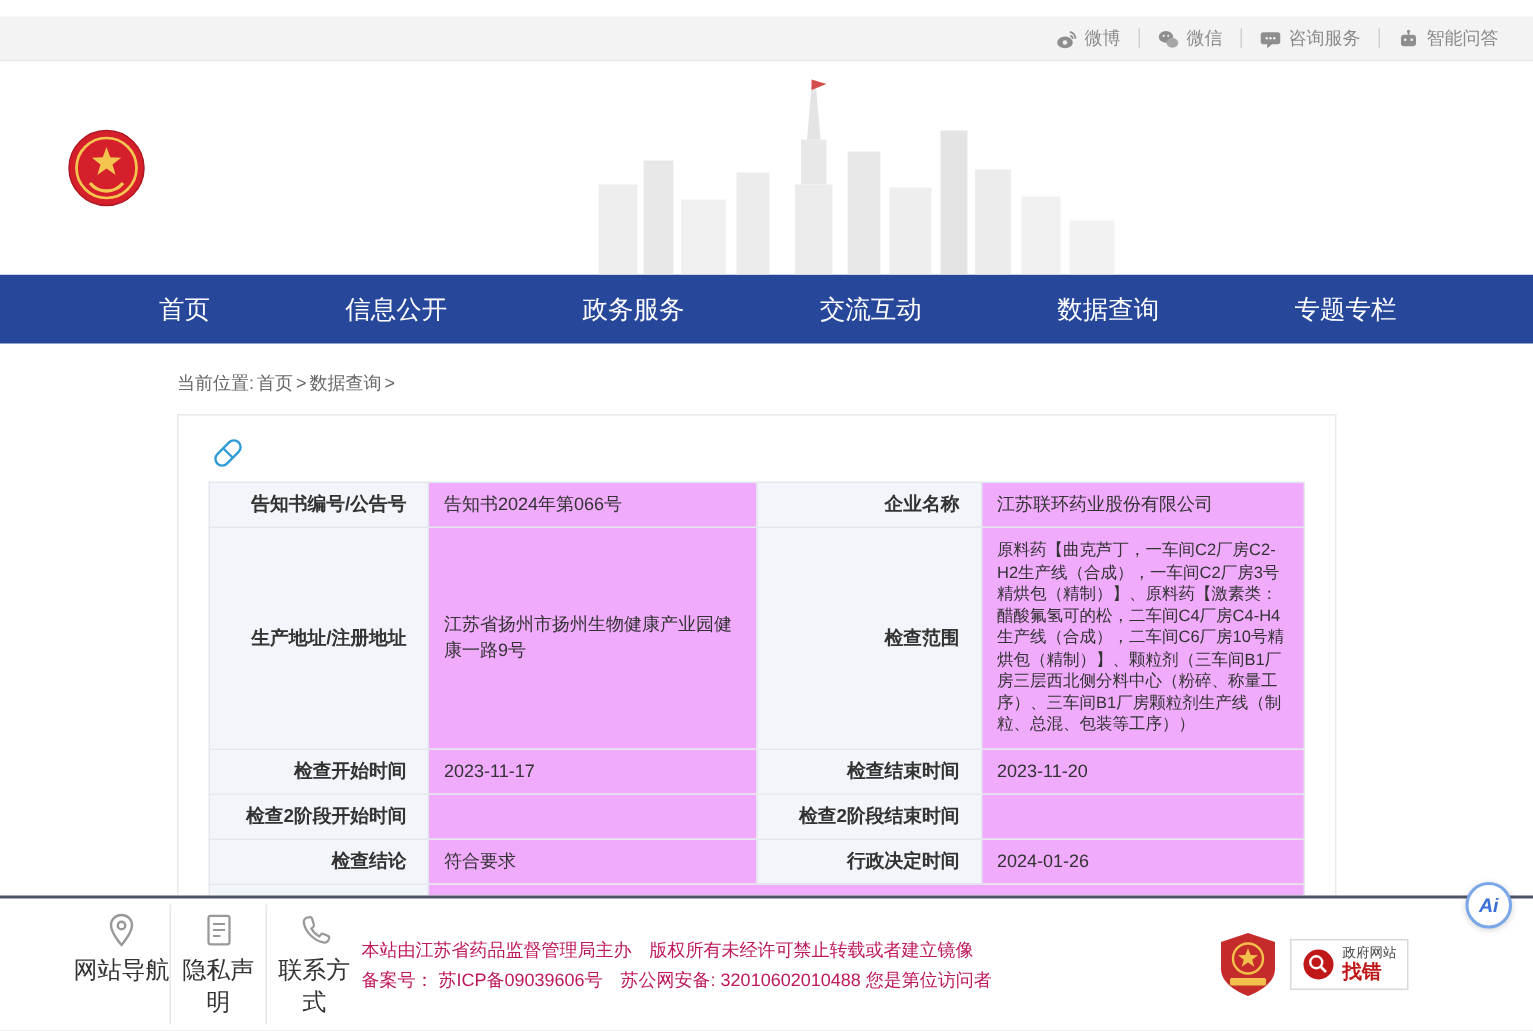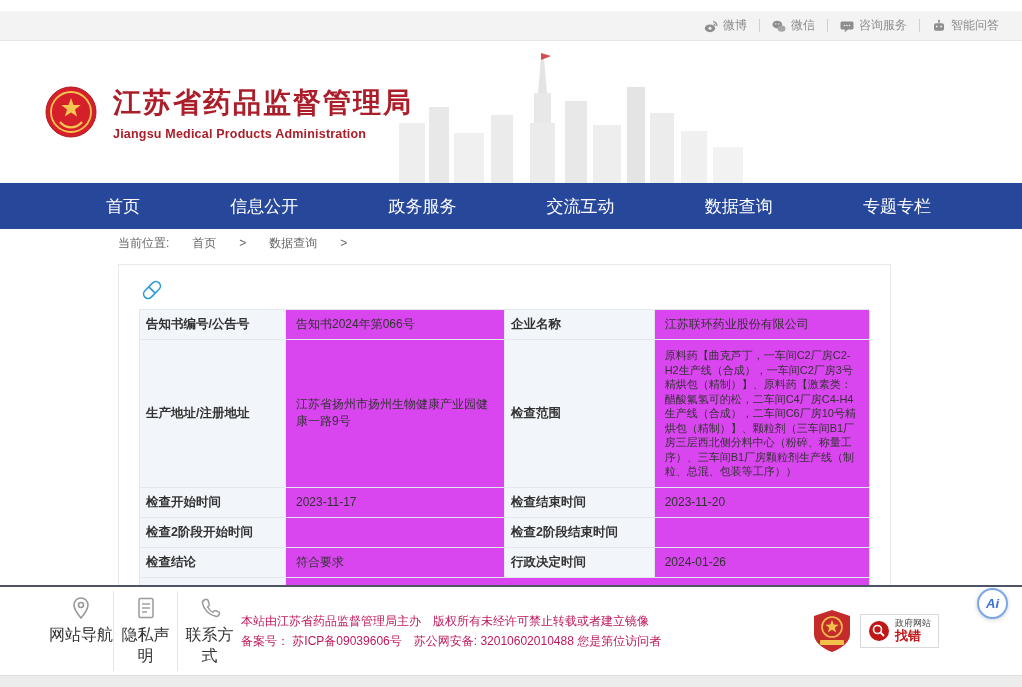--- a/index.html
+++ b/index.html
@@ -21,33 +21,33 @@
   .title-en { font-size: 12.5px; font-weight: bold; color: #ab1e29; margin-top: 5px; letter-spacing: 0.2px; }
   .skyline { position: absolute; left: 370px; bottom: 0; opacity: .9; }
 
   
   .nav { height: 46px; background: #27479b; }
   .nav-inner { width: 1000px; margin: 0 auto; height: 100%; display: flex; align-items: center; justify-content: space-between; padding: 0 80px 0 95px; }
   .nav-item { color: #fff; font-size: 17px; cursor: pointer; white-space: nowrap; }
 
   
   .breadcrumb { height: 28px; }
-  .breadcrumb-inner { width: 1000px; margin: 0 auto; height: 100%; display: flex; align-items: center; padding-left: 107px; font-size: 12px; color: #666; gap: 23px; }
+  .breadcrumb-inner { width: 1000px; margin: 12px auto; height: 100%; display: flex; align-items: center; padding-left: 107px; font-size: 12px; color: #666; gap: 2px; }
   .bc-link { color: #666; cursor: pointer; }
 
   
   .main { height: 328px; background: #fff; overflow: hidden; }
   .main-inner { width: 1000px; margin: 0 auto; }
   .content-box { margin: 7px 0 0 107px; width: 773px; border: 1px solid #e9e9e9; background: #fff; padding: 12px 20px 14px; }
   .pill-wrap { height: 26px; display: flex; align-items: center; }
 
   table.detail { width: 100%; border-collapse: collapse; table-layout: fixed; margin-top: 6px; }
   table.detail td { border: 1px solid #e4e7ec; vertical-align: middle; }
-  td.lbl { background: #f2f6fa; text-align: left; padding: 6px 14px 6px 6px; font-size: 12.5px; font-weight: 600; color: #333; }
-  td.val { background: #d946ef; text-align: left; padding: 6px 10px; font-size: 12px; color: #333; line-height: 17px; margin-top: 16px; }
+  td.lbl { background: #f2f6fa; text-align: right; padding: 6px 14px 6px 6px; font-size: 12.5px; font-weight: 600; color: #333; }
+  td.val { background: #f0abfc; text-align: left; padding: 6px 10px; font-size: 12px; color: #333; line-height: 17px; margin-top: 16px; }
   td.val.small { font-size: 11px; line-height: 14.5px; padding: 8px 10px; }
 
   
   .footer { height: 90px; background: #fff; border-top: 2px solid #4d5466; }
   .footer-inner { width: 1000px; margin: 0 auto; height: 100%; display: flex; align-items: center; }
   .f-links { display: flex; padding-left: 38px; }
   .f-link { width: 64px; text-align: center; font-size: 16px; color: #333; cursor: pointer; padding: 4px 0; }
   .f-link + .f-link { border-left: 1px solid #e6e6e6; }
   .f-link .ficon { display: block; margin: 0 auto 4px; }
   .f-center { flex: 1; text-align: left; font-size: 12px; color: #be185d; line-height: 20px; }
@@ -128,24 +128,20 @@
         <rect x="269" y="62" width="24" height="70" fill="#eaeaea"></rect>
         <rect x="300" y="80" width="26" height="52" fill="#efefef"></rect>
         <rect x="332" y="96" width="30" height="36" fill="#f1f1f1"></rect>
       </svg>
       <svg class="logo" width="52" height="52" viewBox="0 0 52 52">
         <circle cx="26" cy="26" r="25" fill="#d5202c" stroke="#b01722" stroke-width="1"></circle>
         <circle cx="26" cy="26" r="20" fill="none" stroke="#f5c64f" stroke-width="1.8"></circle>
         <polygon points="26,12 28.5,18.9 35.8,19.1 30,23.6 32.1,30.6 26,26.4 19.9,30.6 22,23.6 16.2,19.1 23.5,18.9" fill="#f5c64f"></polygon>
         <path d="M15 36a14 14 0 0 0 22 0" fill="none" stroke="#f5c64f" stroke-width="2.2"></path>
       </svg>
-      <div class="titles">
-        <div class="title-cn">江苏省药品监督管理局</div>
-        <div class="title-en">Jiangsu Medical Products Administration</div>
-      </div>
     </div>
   </div>
 
   <div class="nav">
     <div class="nav-inner">
       <span class="nav-item">首页</span>
       <span class="nav-item">信息公开</span>
       <span class="nav-item">政务服务</span>
       <span class="nav-item">交流互动</span>
       <span class="nav-item">数据查询</span>

